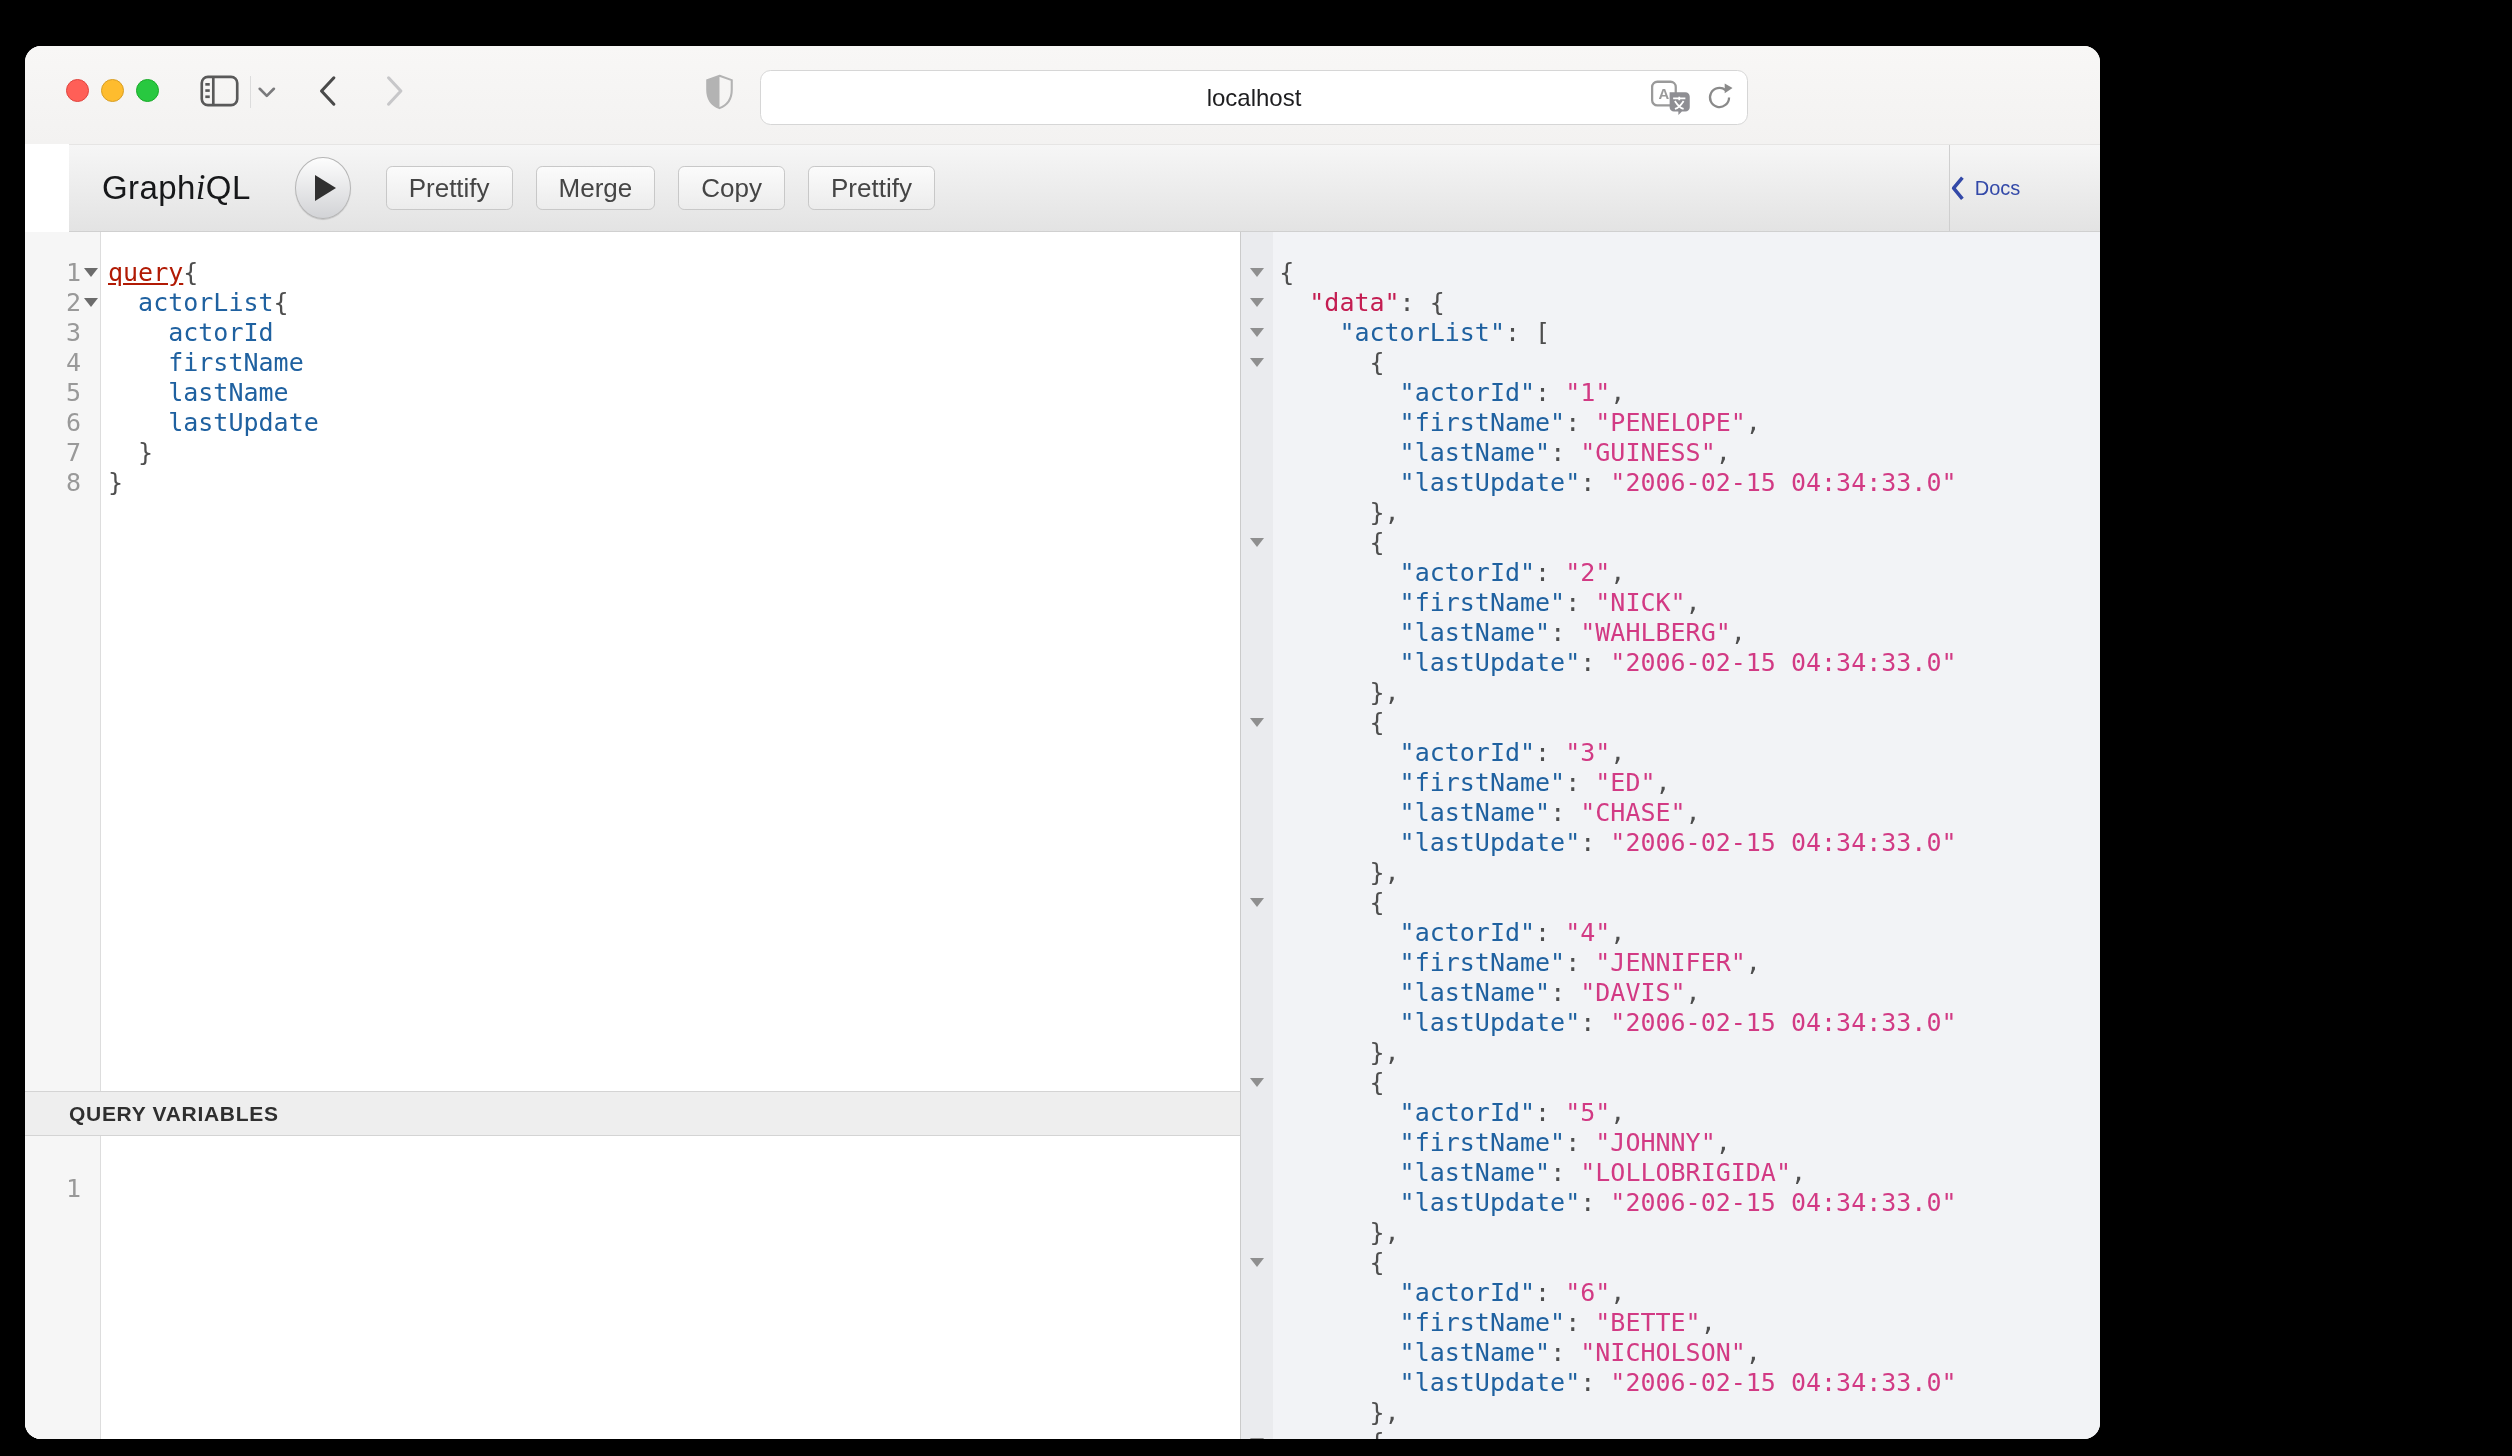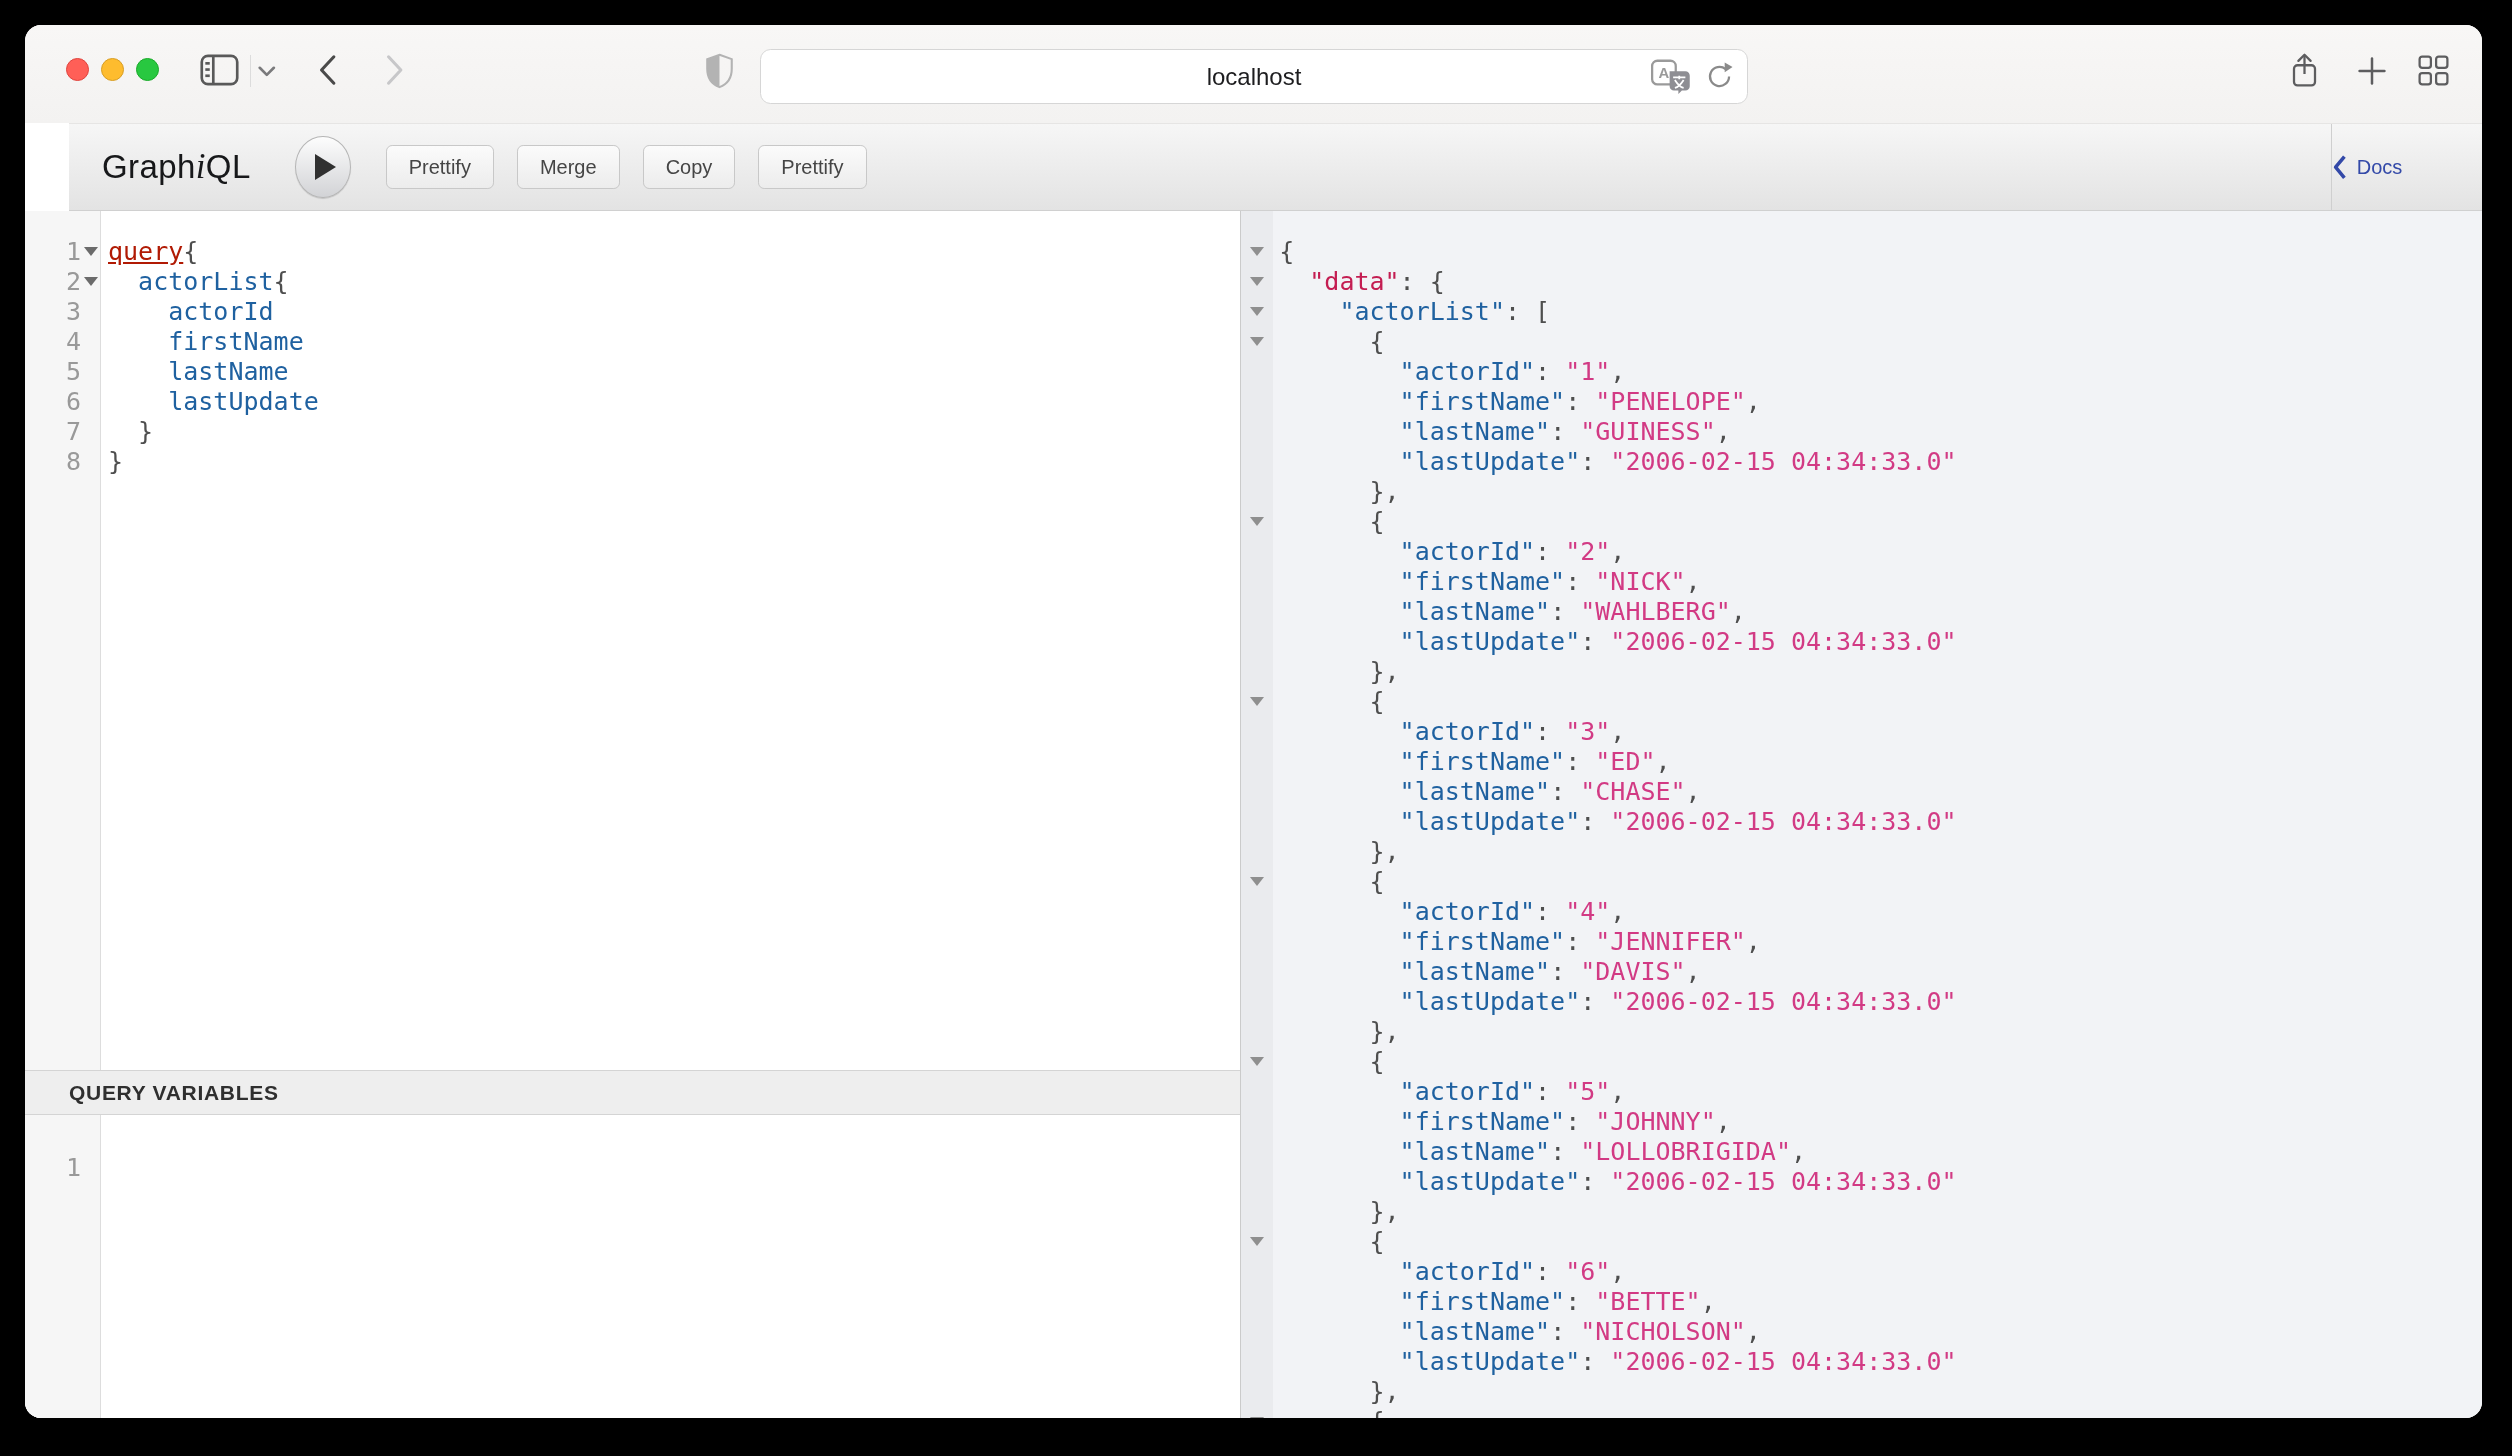--- a/index.html
+++ b/index.html
@@ -1,21 +1,21 @@
 <!DOCTYPE html>
 <html style="--c-kw: #B11A04; --c-field: #1F61A0; --c-root: #C41D52; --c-str: #D23A84; --c-punct: #4E4E4E; --c-docs: #3349A8; --c-lnum: #999999;font-size:14px"><head>
 <meta charset="utf-8">
 <style>
   html,body{margin:0;padding:0;}
   body{
     width:2512px;height:1456px;background:#000;position:relative;overflow:hidden;
     font-family:"Liberation Sans", sans-serif;
   }
   .window{
-    position:absolute;left:25px;top:25px;width:2457px;height:1393px;
+    position:absolute;left:25px;top:46px;width:2075px;height:1393px;
     background:#fff;border-radius:16px;overflow:hidden;
     box-shadow:0 26.4px 71px rgba(0,0,0,.6);
   }
   
   .titlebar{position:absolute;left:0;top:0;right:0;height:98px;
     background:linear-gradient(#f8f7f6,#f3f2f1);}
   .tl{position:absolute;top:33px;width:23px;height:23px;border-radius:50%;box-sizing:border-box;}
   .tl.red{left:41px;background:#ff5f57;border:0.9px solid #e0443e;}
   .tl.yellow{left:76px;background:#febc2e;border:0.9px solid #d89e24;}
   .tl.green{left:111px;background:#28c840;border:0.9px solid #1aab29;}
@@ -33,21 +33,21 @@
     display:flex;align-items:center;margin-left:44px;}
   .logo{margin-left:33px;font-size:33px;font-weight:500;color:#17181a;letter-spacing:0.4px;}
   .logo em{font-family:"Liberation Serif", serif;font-style:italic;font-size:35px;}
   .exec{margin-left:44px;width:56px;height:62px;border-radius:50%;
     background:linear-gradient(#fdfdfd,#d2d3d6);
     border:0.9px solid #b5b5b5;box-shadow:0 0.9px 0.9px rgba(0,0,0,.15);
     display:flex;align-items:center;justify-content:center;cursor:pointer;padding:0;}
   .play{width:0;height:0;border-top:13.2px solid transparent;border-bottom:13.2px solid transparent;
     border-left:21px solid #303030;margin-left:6.2px;}
   .btns{margin-left:35px;display:flex;gap:23px;}
-  .tbtn{height:44px;padding:0 22px;border-radius:6.2px;font-size:20px;color:#454545;
+  .tbtn{height:44px;padding:0 22px;border-radius:6.2px;font-size:26px;color:#454545;
     background:linear-gradient(#fbfbfb,#ececec);border:0.9px solid #c8c8c8;
     font-family:"Liberation Sans", sans-serif;cursor:pointer;}
   .docs{position:absolute;right:0;top:0;bottom:0;width:150px;border-left:0.9px solid #cfcfcf;
     display:flex;align-items:center;justify-content:flex-start;gap:8.8px;cursor:pointer;
     color:var(--c-docs);font-size:20px;}
   
   .content{position:absolute;left:0;top:186px;right:0;bottom:0;display:flex;}
   .left-pane{width:1215px;flex:none;display:flex;flex-direction:column;background:#fff;}
   .right-pane{flex:1;background:#f2f3f6;border-left:0.9px solid #cbcbcb;position:relative;
     overflow:hidden;box-sizing:border-box;}

